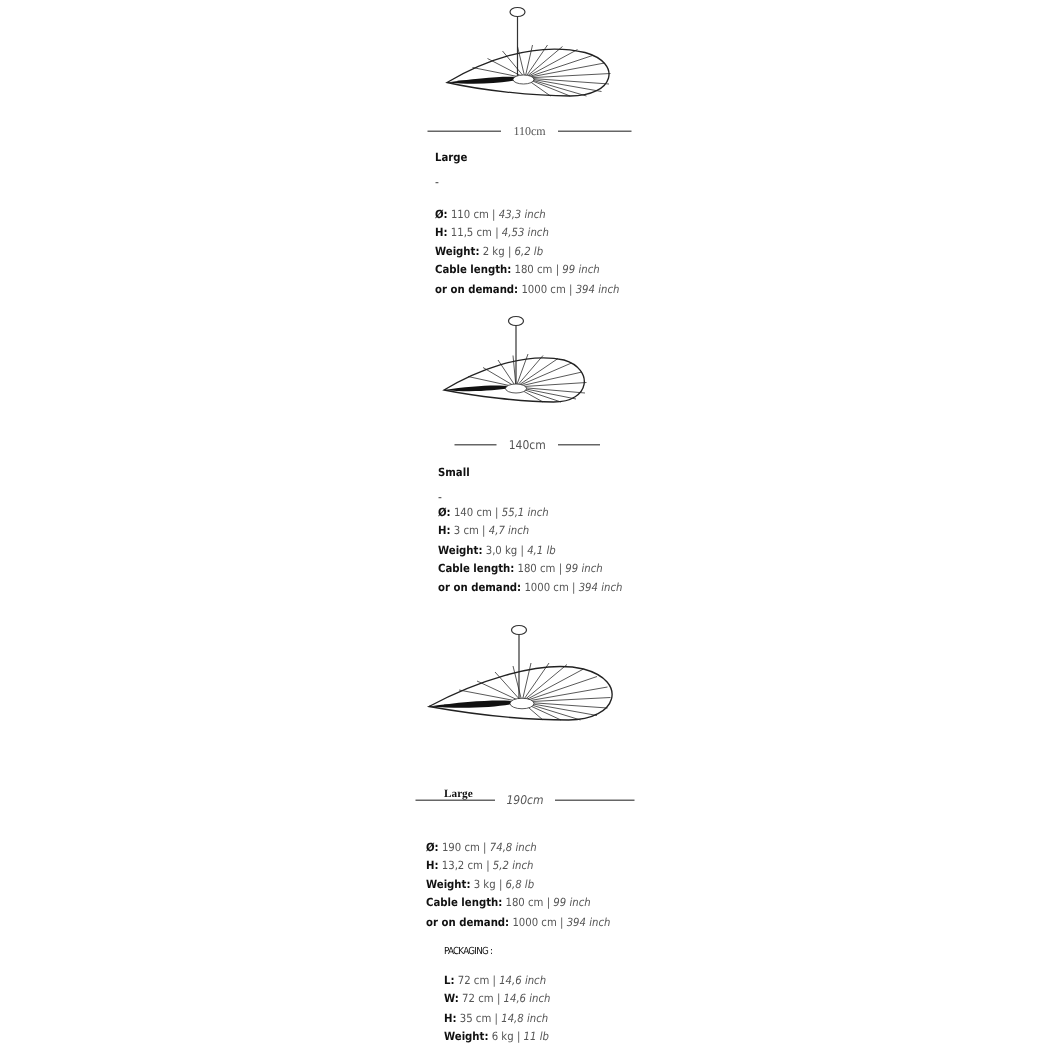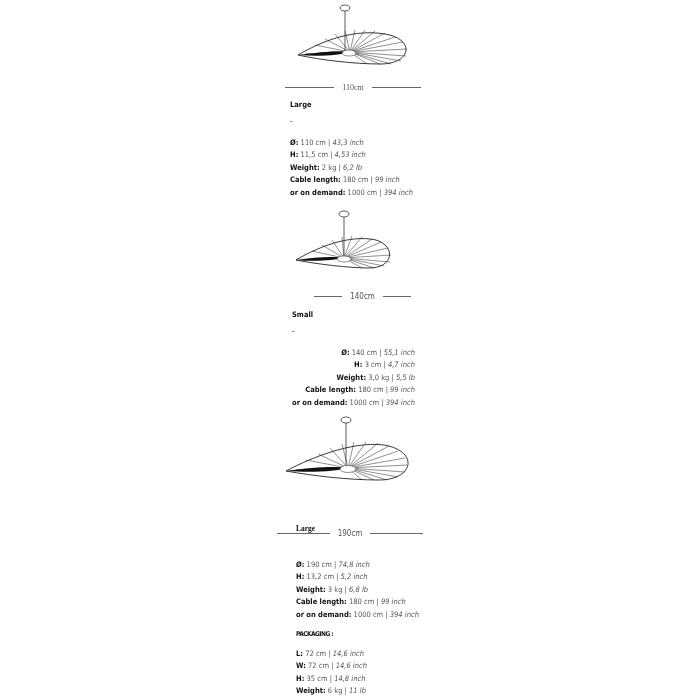--- a/index.html
+++ b/index.html
@@ -8,21 +8,21 @@
     .abs { position: absolute; }
     .lamp svg { display: block; }
     .dim { position: absolute; display: flex; align-items: center; font-size: 8px; color: #555; }
     .dim .line { height: 1px; background: #666; }
     .dim .lbl { padding: 0 8px; white-space: nowrap; }
     .title { font-size: 7.5px; font-weight: bold; color: #111; }
     .dash { font-size: 8px; color: #333; }
     .spec { font-size: 7.5px; line-height: 12.4px; color: #555; white-space: nowrap; }
     .spec b { color: #111; font-weight: bold; }
     .spec i { font-style: italic; }
-    .pack-title { font-size: 6.5px; font-weight: bold; color: #111; letter-spacing: -0.5px; text-align: center; }
+    .pack-title { font-size: 6.5px; font-weight: normal; color: #111; letter-spacing: -0.5px; text-align: center; }
   </style>
 </head>
 <body>
 
 <div class="abs lamp" style="left:295px; top:2px;">
   <svg width="130" height="68" viewBox="0 0 130 68">
     <ellipse cx="50" cy="6" rx="5" ry="3" fill="none" stroke="#333" stroke-width="0.8"></ellipse>
     <line x1="50" y1="9" x2="50" y2="50" stroke="#333" stroke-width="0.8"></line>
     <path d="M3 53 C 25 40, 60 25, 95 33 C 120 40, 115 62, 85 62 C 60 62, 25 58, 3 53 Z" fill="none" stroke="#222" stroke-width="0.9"></path>
     <g stroke="#222" stroke-width="0.5">
@@ -81,31 +81,31 @@
       <line x1="50" y1="50" x2="97" y2="47"></line>
         <line x1="50" y1="50" x2="96" y2="54"></line>
         <line x1="50" y1="50" x2="90" y2="58"></line>
       <line x1="50" y1="50" x2="80" y2="60"></line>
         <line x1="50" y1="50" x2="68" y2="60"></line>
     </g>
     <path d="M2 52 C 22 49, 40 48, 50 50 C 40 52, 22 54, 2 52 Z" fill="#111"></path>
     <ellipse cx="50" cy="51" rx="7" ry="3" fill="#fff" stroke="#222" stroke-width="0.5"></ellipse>
   </svg>
 </div>
-<div class="dim" style="left:314px; top:292px; width:97px;">
+<div class="dim" style="left:303px; top:292px; width:97px;">
   <div class="line" style="flex:1;"></div>
   <span class="lbl">140cm</span>
   <div class="line" style="flex:1;"></div>
 </div>
 <div class="abs title" style="left:292px; top:310px;">Small</div>
 <div class="abs dash" style="left:292px; top:327px;">-</div>
-<div class="abs" style="left:292px; top:347px;text-align:right;">
+<div class="abs" style="left:292px; top:336px;">
   <div class="spec"><b>Ø:</b> <span>140 cm</span> <span>|</span> <i>55,1 inch</i></div>
   <div class="spec"><b>H:</b> <span>3 cm</span> <span>|</span> <i>4,7 inch</i></div>
-  <div class="spec"><b>Weight:</b> <span>3,0 kg</span> <span>|</span> <i>5,5 lb</i></div>
+  <div class="spec"><b>Weight:</b> <span>3,0 kg</span> <span>|</span> <i>4,1 lb</i></div>
   <div class="spec"><b>Cable length:</b> <span>180 cm</span> <span>|</span> <i>99 inch</i></div>
   <div class="spec"><b>or on demand:</b> <span>1000 cm</span> <span>|</span> <i>394 inch</i></div>
 </div>
 
 <div class="abs lamp" style="left:284px; top:414px;">
   <svg width="130" height="68" viewBox="0 0 130 68">
     <ellipse cx="62" cy="6" rx="5" ry="3" fill="none" stroke="#333" stroke-width="0.8"></ellipse>
     <line x1="62" y1="9" x2="62" y2="52" stroke="#333" stroke-width="0.8"></line>
     <path d="M2 57 C 30 42, 75 25, 105 32 C 135 40, 128 66, 95 66 C 65 66, 30 62, 2 57 Z" fill="none" stroke="#222" stroke-width="0.9"></path>
     <g stroke="#222" stroke-width="0.5">
@@ -124,27 +124,27 @@
       <line x1="64" y1="54" x2="114" y2="63"></line>
         <line x1="64" y1="54" x2="103" y2="66"></line>
         <line x1="64" y1="54" x2="90" y2="66"></line>
       <line x1="64" y1="54" x2="78" y2="66"></line>
         <line x1="64" y1="54" x2="12" y2="56"></line>
     </g>
     <path d="M2 57 C 30 53, 52 52, 64 54 C 52 57, 30 59, 2 57 Z" fill="#111"></path>
     <ellipse cx="64" cy="55" rx="8" ry="3.5" fill="#fff" stroke="#222" stroke-width="0.5"></ellipse>
   </svg>
 </div>
-<div class="dim" style="left:277px; top:529px; width:146px;">
+<div class="dim" style="left:277px; top:529px; width:146px;font-style:italic;">
   <div class="line" style="flex:1;"></div>
   <span class="lbl">190cm</span>
   <div class="line" style="flex:1;"></div>
 </div>
 <div class="abs title" style="left:296px; top:524px;font-family:Liberation Serif, serif;">Large</div>
-<div class="abs" style="left:296px; top:559px;">
+<div class="abs" style="left:284px; top:559px;">
   <div class="spec"><b>Ø:</b> <span>190 cm</span> <span>|</span> <i>74,8 inch</i></div>
   <div class="spec"><b>H:</b> <span>13,2 cm</span> <span>|</span> <i>5,2 inch</i></div>
   <div class="spec"><b>Weight:</b> <span>3 kg</span> <span>|</span> <i>6,8 lb</i></div>
   <div class="spec"><b>Cable length:</b> <span>180 cm</span> <span>|</span> <i>99 inch</i></div>
   <div class="spec"><b>or on demand:</b> <span>1000 cm</span> <span>|</span> <i>394 inch</i></div>
 </div>
 
 <div class="abs pack-title" style="left:296px; top:630px;">PACKAGING :</div>
 <div class="abs" style="left:296px; top:648px;">
   <div class="spec"><b>L:</b> <span>72 cm</span> <span>|</span> <i>14,6 inch</i></div>

